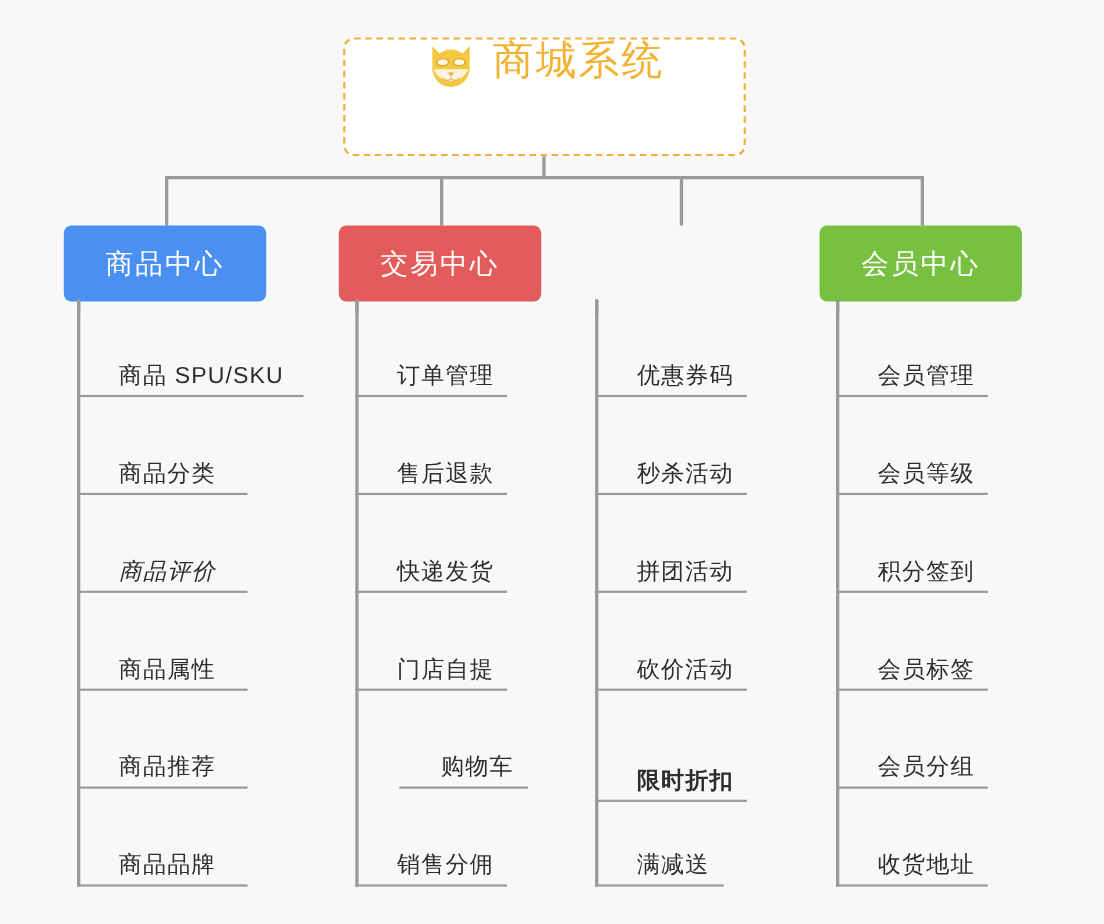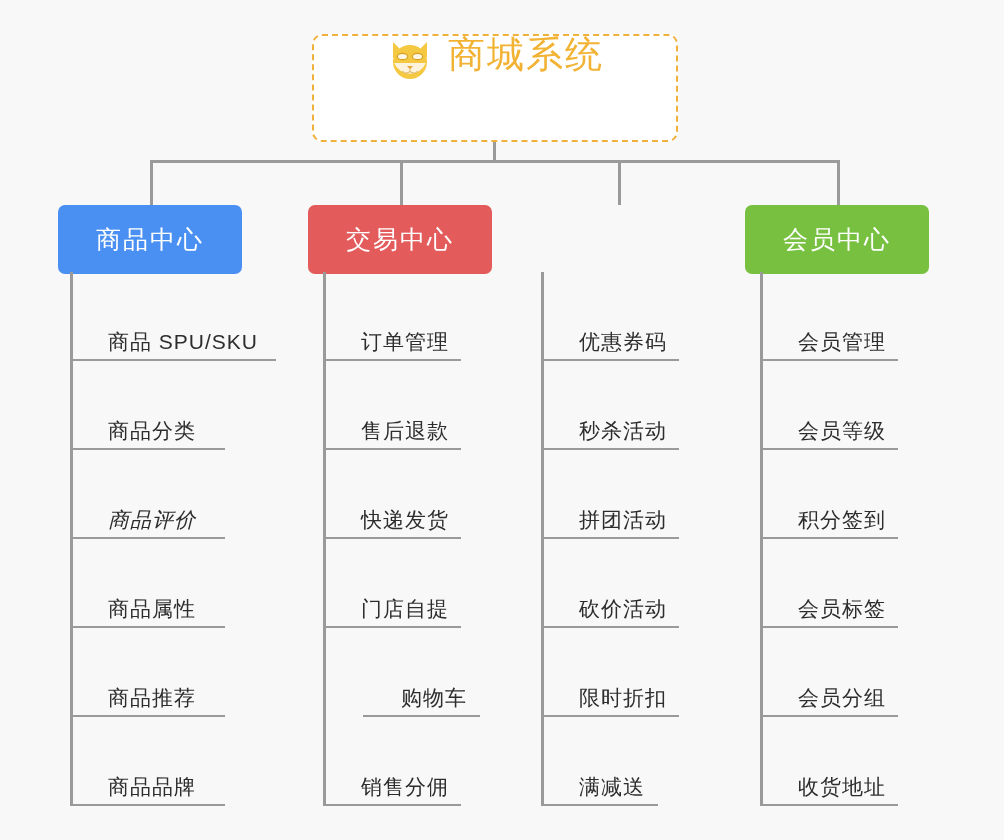--- a/index.html
+++ b/index.html
@@ -218,21 +218,21 @@
       <div class="leaf-rule" style="width: 138px; background: rgb(154, 154, 154);"></div>
     </div>
     <div class="leaf-item" style="top:178px; width:138px;">
       <span class="leaf-label">拼团活动</span>
       <div class="leaf-rule" style="width: 138px; background: rgb(154, 154, 154);"></div>
     </div>
     <div class="leaf-item" style="top:267px; width:138px;">
       <span class="leaf-label">砍价活动</span>
       <div class="leaf-rule" style="width: 138px; background: rgb(154, 154, 154);"></div>
     </div>
-    <div class="leaf-item" style="top:356px; width:138px;">
+    <div class="leaf-item" style="top:368px; width:138px;font-weight:bold;">
       <span class="leaf-label">限时折扣</span>
       <div class="leaf-rule" style="width: 138px; background: rgb(154, 154, 154);"></div>
     </div>
     <div class="leaf-item" style="top:445px; width:117px;">
       <span class="leaf-label">满减送</span>
       <div class="leaf-rule" style="width: 117px; background: rgb(154, 154, 154);"></div>
     </div>
   </div>
 
   <div class="leaf-col" style="left:760px; top:272px;">

